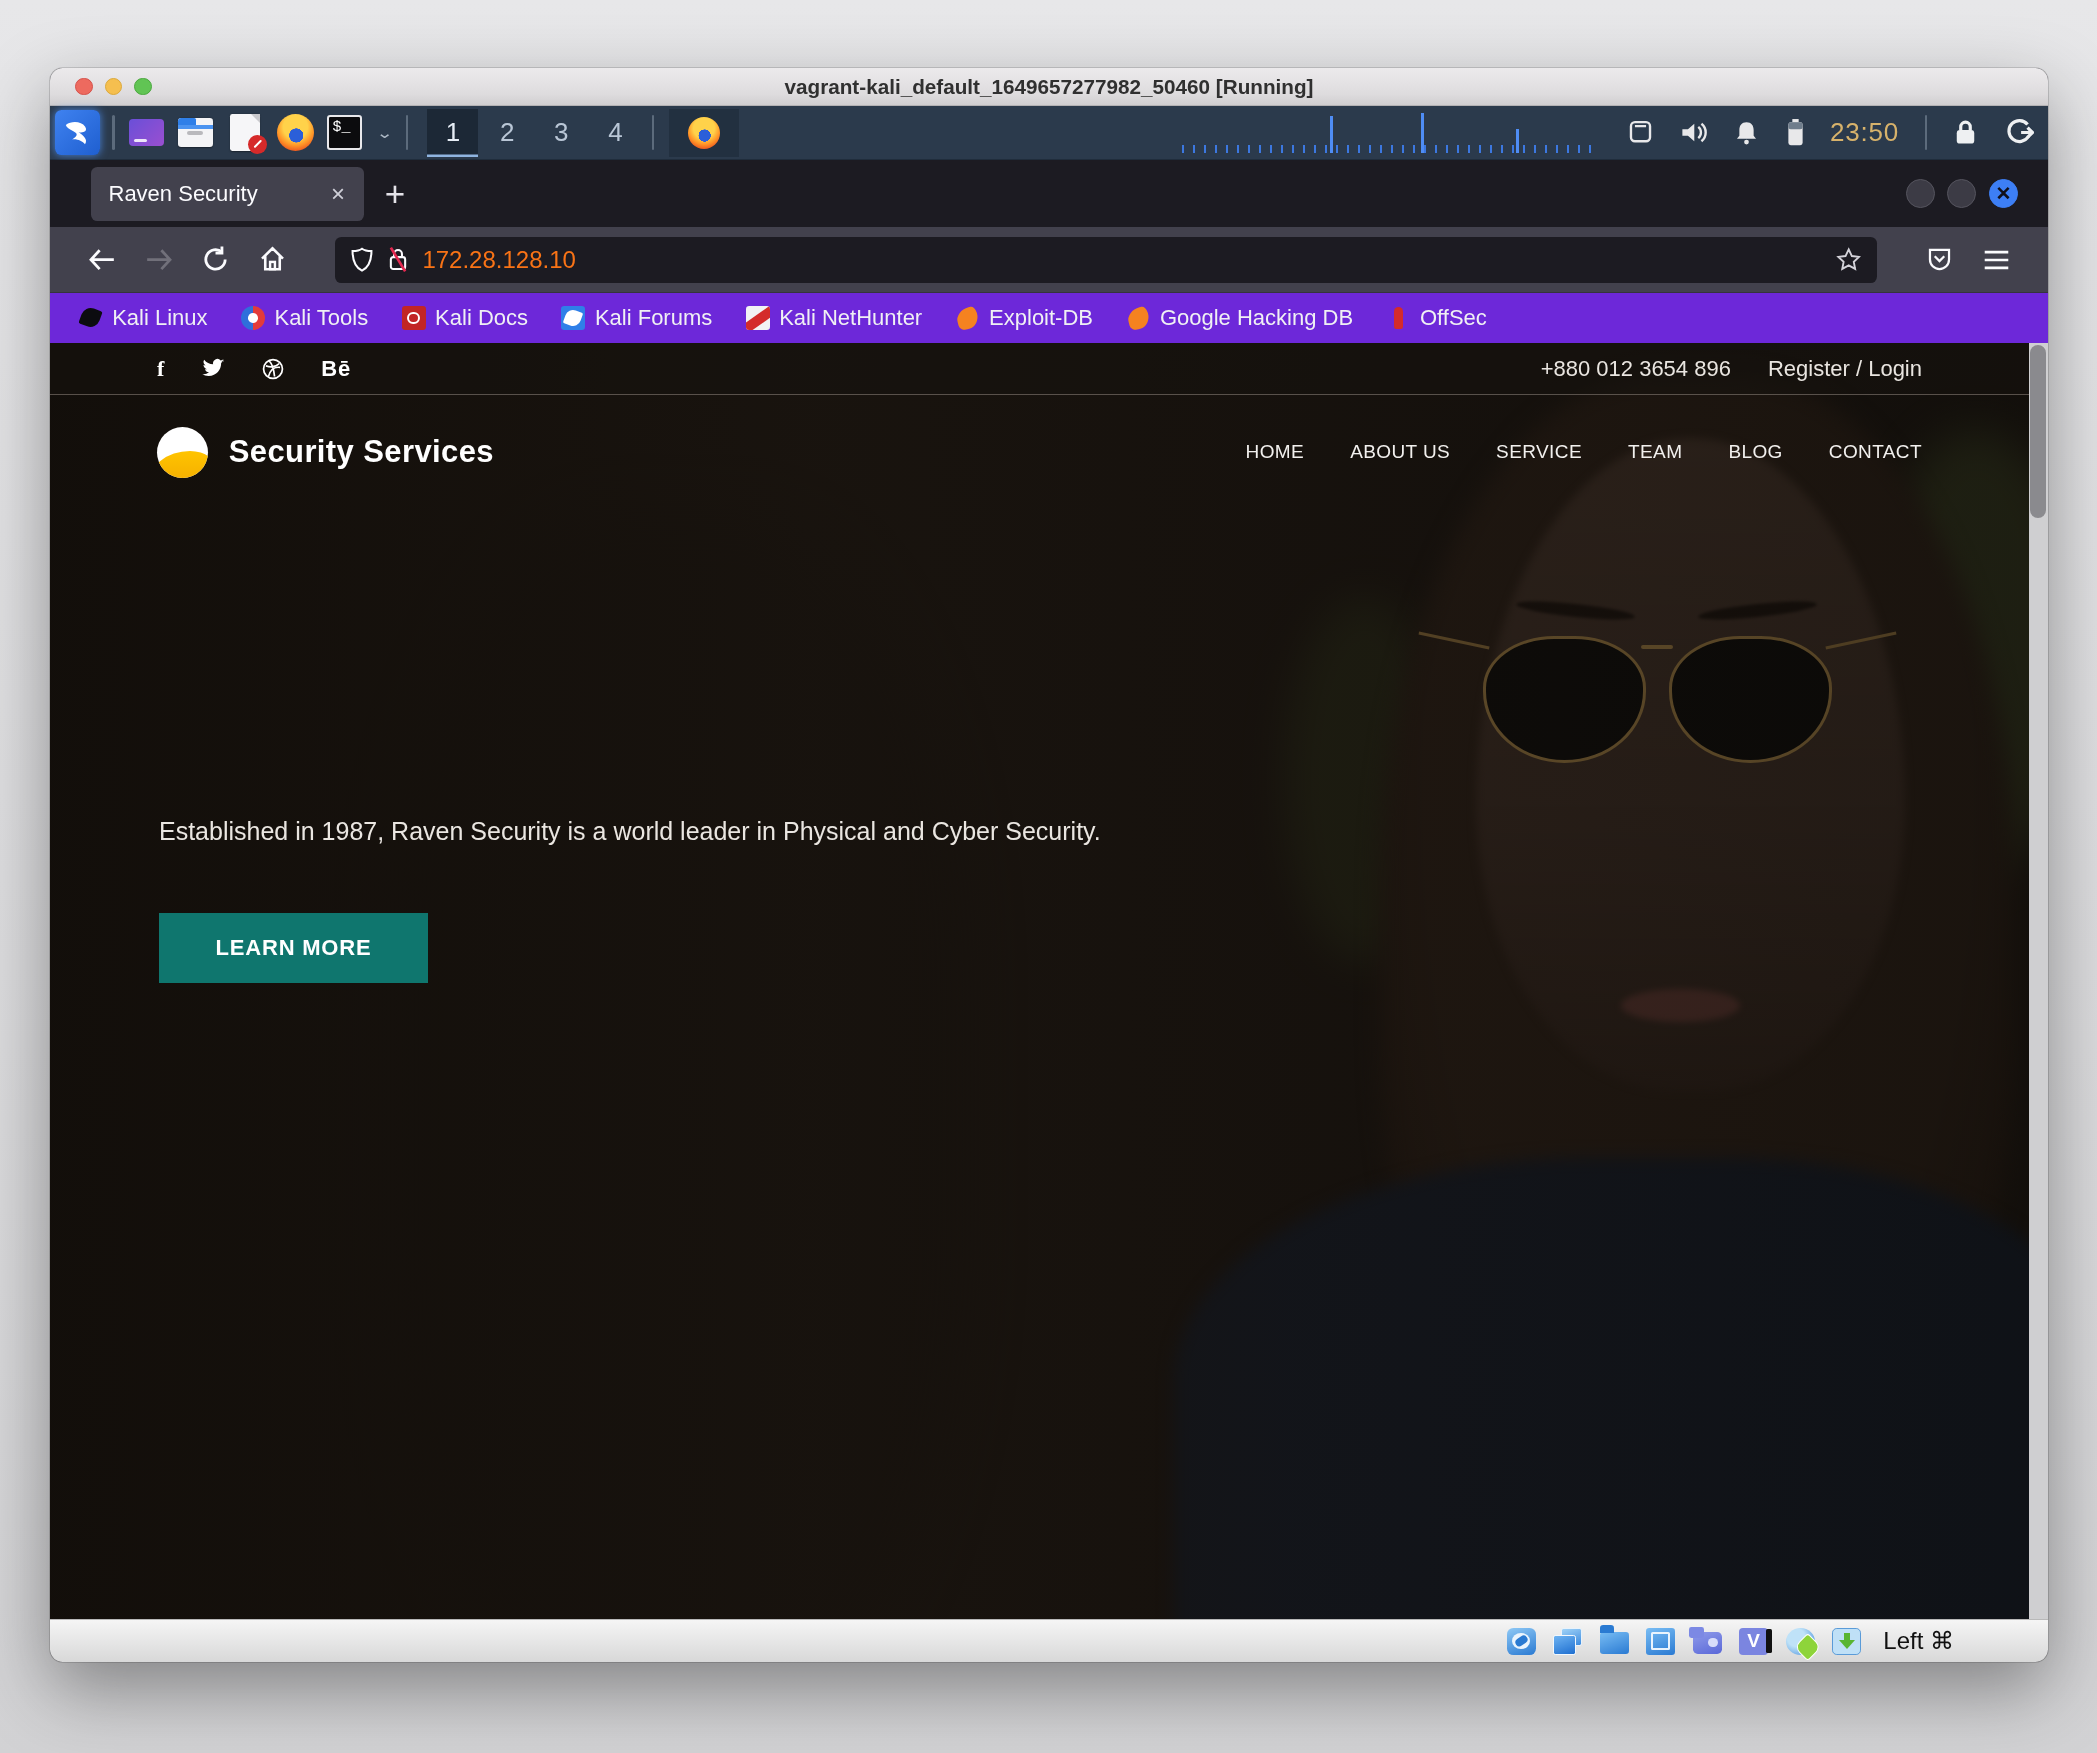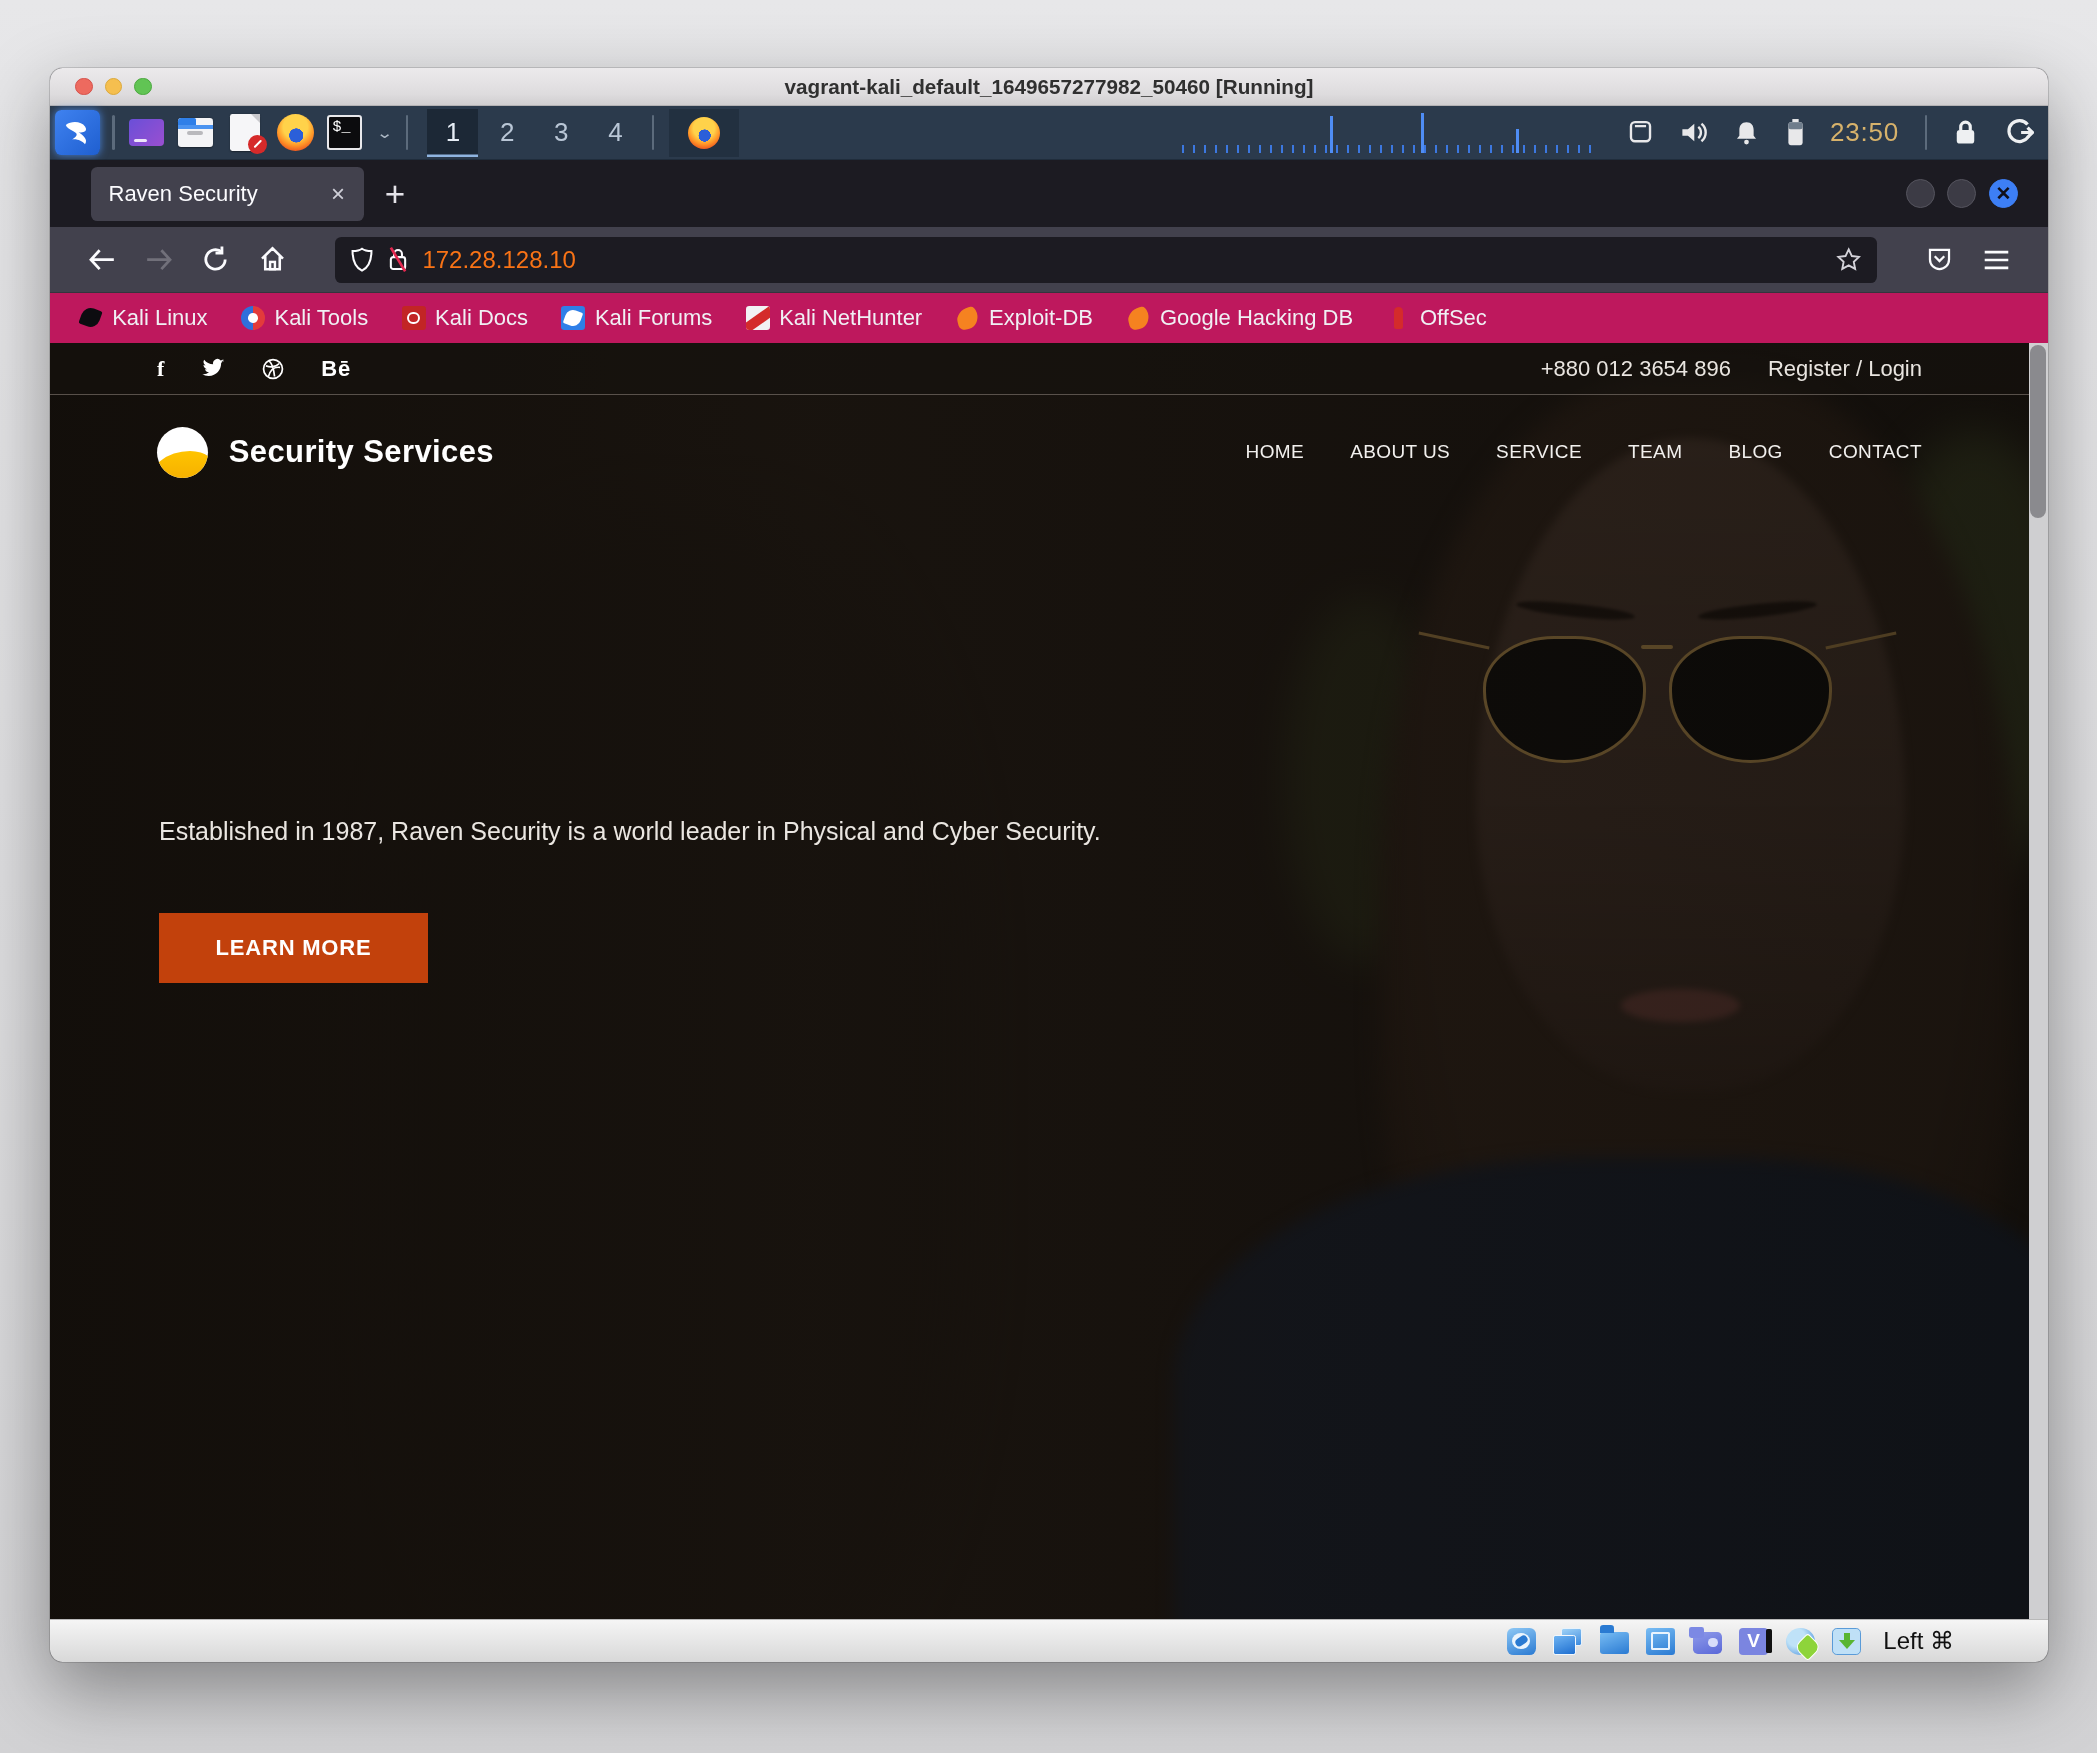--- a/index.html
+++ b/index.html
@@ -90,21 +90,21 @@
   .wc { width:29px; height:29px; border-radius:50%; background:#3c3b45; border:1.6px solid #55545e; }
   .wc.close { background:#3d7ff5; border-color:#3d7ff5; color:#10101a; font-weight:bold; font-size:19px;
     display:flex; align-items:center; justify-content:center; }
   .navbar { height:65px; flex:0 0 65px; background:#42414d; display:flex; align-items:center; padding:0 35px; gap:24px; }
   .navbtn { width:33px; height:33px; display:flex; align-items:center; justify-content:center; }
   .urlbar {
     flex:1; height:46px; margin:0 22px; background:#1c1b22; border-radius:6.4px;
     display:flex; align-items:center; padding:0 16px; gap:12.7px;
   }
   .url-text { color:#f97316; font-size:24px; flex:1; }
-  .bookmarksbar { height:51px; flex:0 0 51px; background:#be185d; border-top:0.8px solid #35343d;
+  .bookmarksbar { height:51px; flex:0 0 51px; background:#6d28d9; border-top:0.8px solid #35343d;
     display:flex; align-items:center; padding:0 16px; gap:8px; }
   .bm { display:flex; align-items:center; gap:9.5px; padding:0 12.7px; height:38px; color:#f0f0f4; font-size:22px; white-space:nowrap; }
   .bmico { width:24px; height:24px; border-radius:4px; position:relative; flex:0 0 24px; }
   .bi-dragon { background:transparent; }
   .bi-dragon::after{ content:""; position:absolute; inset:2.4px; border-radius:50% 10% 50% 10%; background:#0c0c10; transform:rotate(20deg); }
   .bi-tools { border-radius:50%; background:conic-gradient(#e33b3b 0 50%, #2f6fdb 50% 100%); }
   .bi-tools::after{ content:""; position:absolute; inset:7.2px; background:#fff; border-radius:50%; }
   .bi-docs { background:#c22525; border-radius:3.2px; }
   .bi-docs::after{ content:""; position:absolute; inset:5.6px; border:2.4px solid #fff; border-radius:50%; }
   .bi-forums { background:#2f7fe8; border-radius:3.2px; }
@@ -156,21 +156,21 @@
   .logomark { width:51px; height:51px; border-radius:50%; background:#fff; position:relative; overflow:hidden; }
   .logomark::after { content:""; position:absolute; left:-9.5px; right:-9.5px; bottom:-11px; height:38px;
     background:linear-gradient(180deg,#ffc400,#f2a900); border-radius:60% 40% 0 0 / 90% 55% 0 0; }
   .brand { font-size:31px; font-weight:bold; color:#fff; letter-spacing:0.4px; }
   .mainnav { margin-left:auto; display:flex; align-items:center; gap:46px; }
   .navitem { color:#f2f0ee; font-size:19px; letter-spacing:0.4px; }
   .hero { padding:254px 0 0 109px; }
   .kicker { color:#f0ece7; font-size:21.5px; letter-spacing:6.4px; }
   .hero-title { margin-top:32px; width:1081px; color:#fff; font-size:71px; line-height:1.17; font-weight:bold; letter-spacing:0.4px; }
   .hero-sub { margin-top:54px; color:#eae6e1; font-size:25px; }
-  .cta { margin-top:67px; width:269px; height:70px; background:#c2410c; border:none;
+  .cta { margin-top:67px; width:269px; height:70px; background:#0f766e; border:none;
     color:#fff; font-size:22px; font-weight:bold; letter-spacing:0.8px;
     display:flex; align-items:center; justify-content:center; font-family:inherit; }
 
   
   .vbar { height:43px; flex:0 0 43px; background:linear-gradient(180deg,#f5f5f5,#d8d8d8);
     border-top:0.8px solid #b9b9b9; display:flex; align-items:center; justify-content:flex-end;
     gap:17.5px; padding:0 94px 0 16px; }
   .vico { width:29px; height:27px; position:relative; }
   .vi-hdd { border-radius:6.4px; background:linear-gradient(160deg,#8ec8f5,#2a7ad2); }
   .vi-hdd::after{ content:""; position:absolute; inset:5.6px; border-radius:50%; background:#eaf4fd; }

